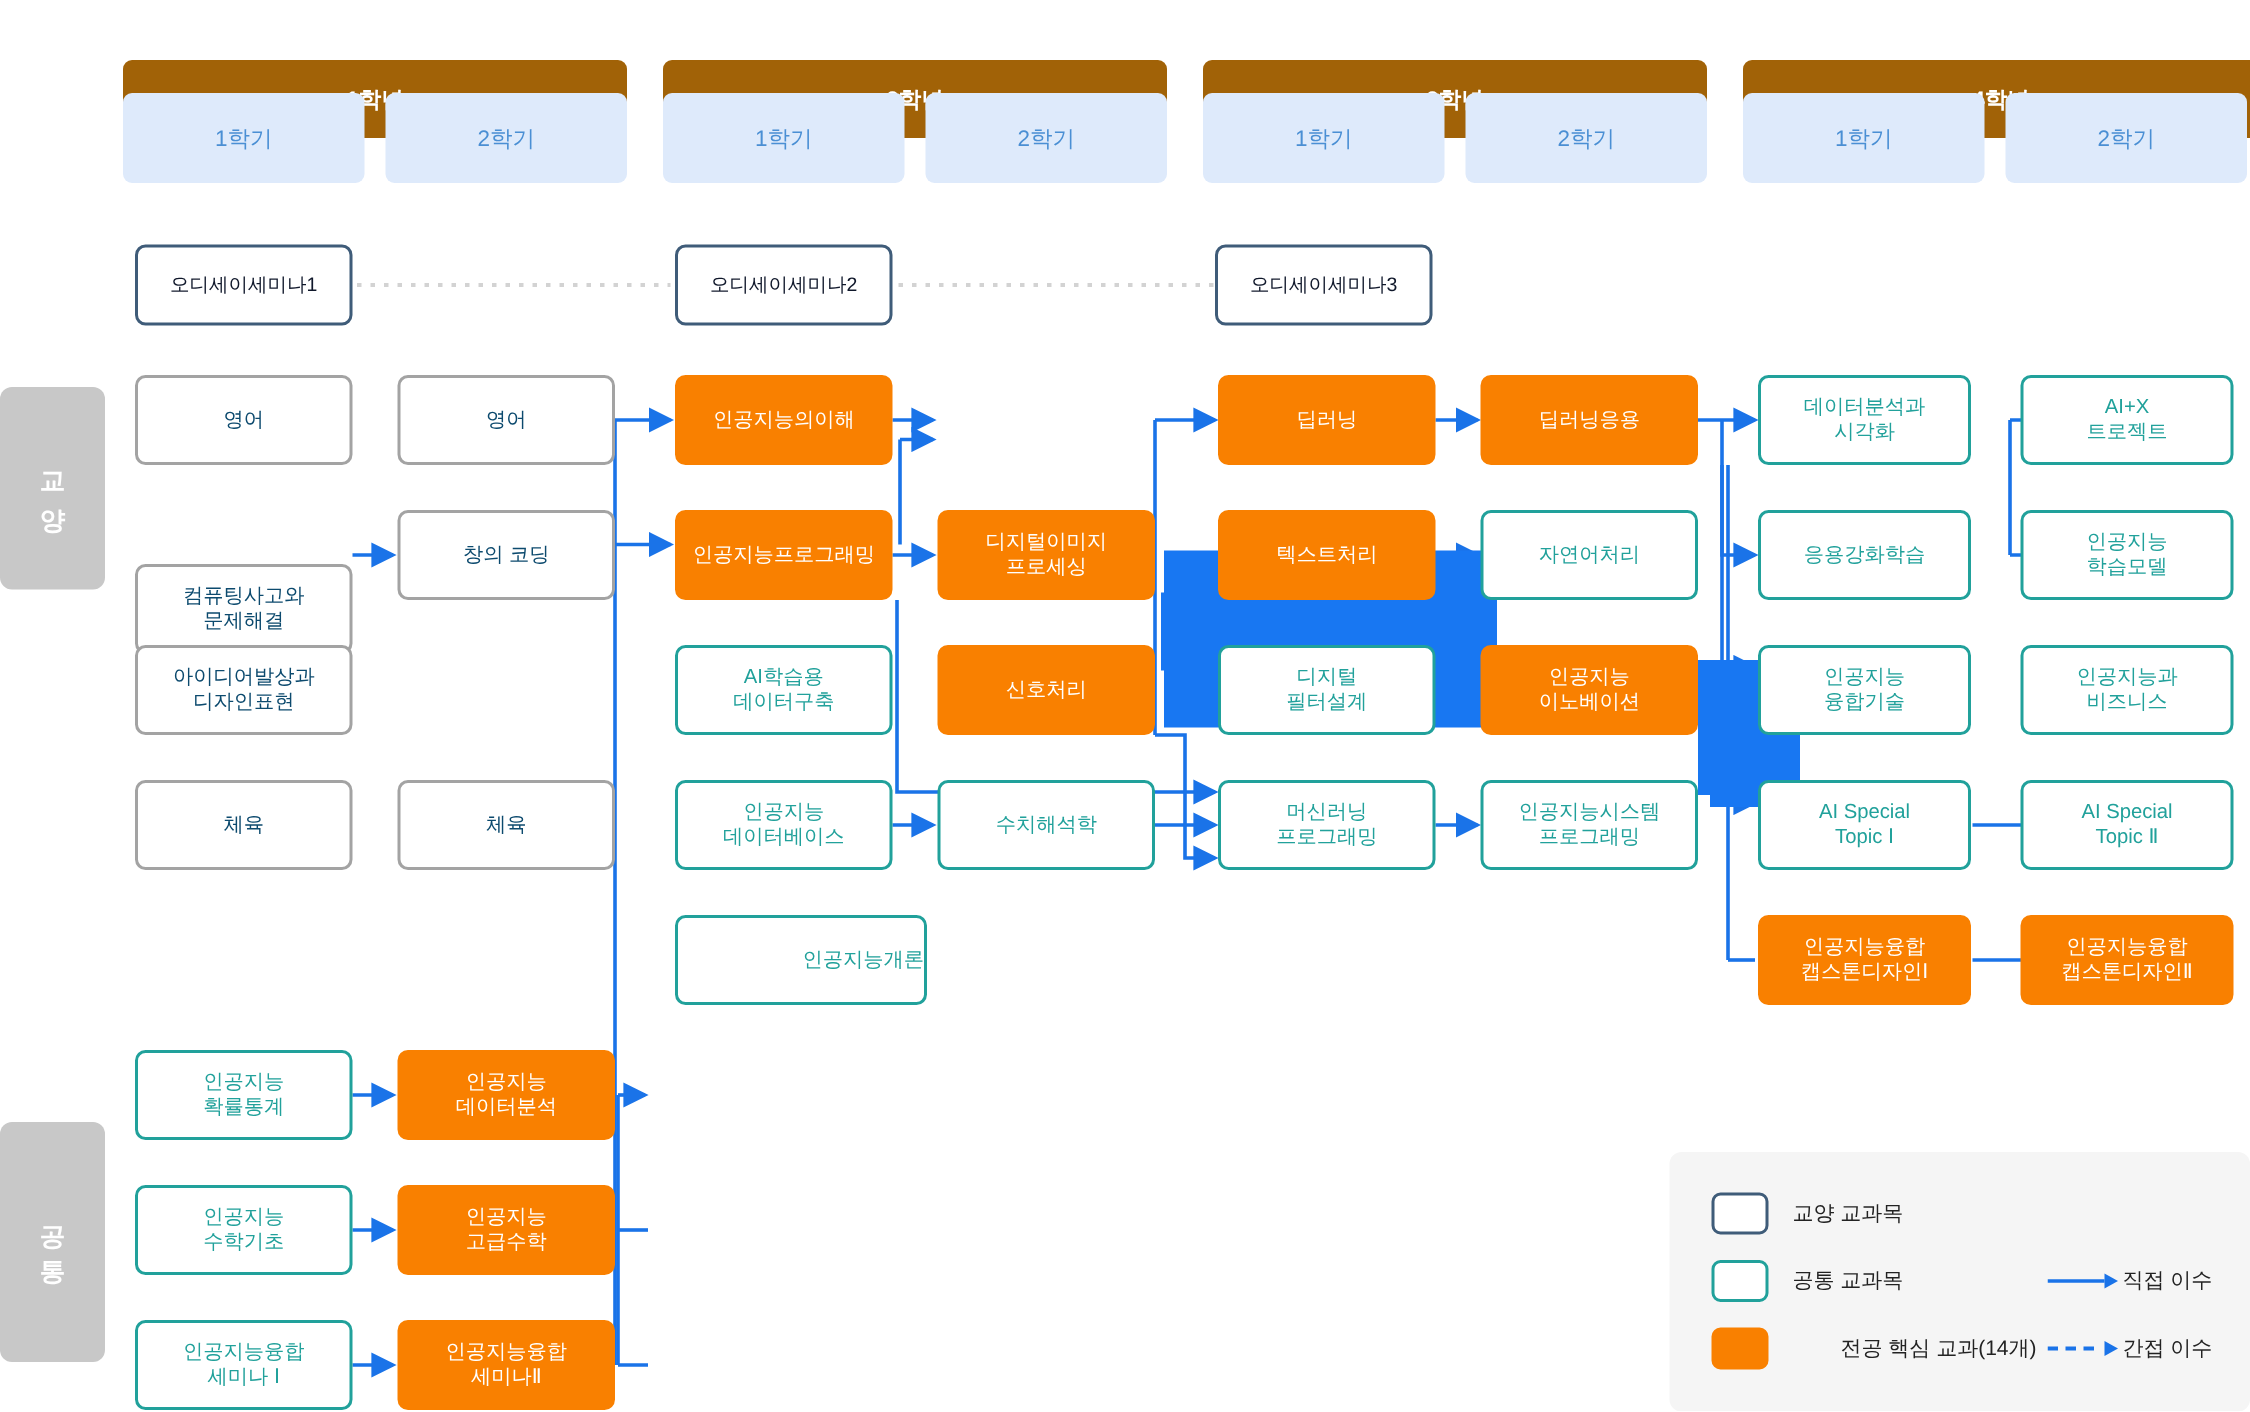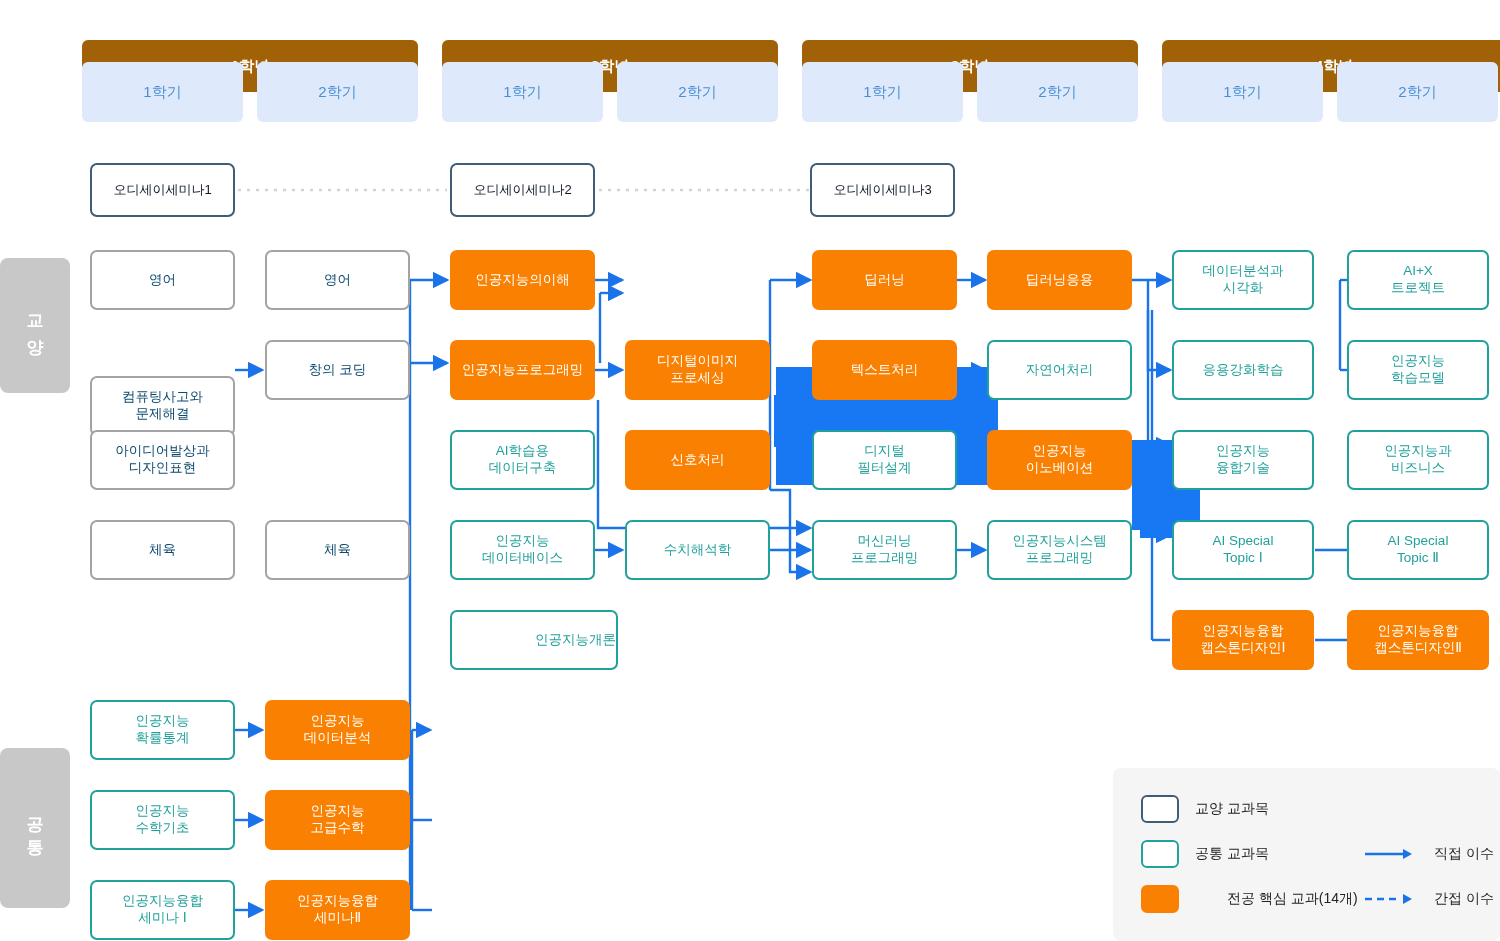--- a/index.html
+++ b/index.html
@@ -32,21 +32,21 @@
   
   #legend{position:absolute;left:1113px;top:768px;width:387px;height:173px;
           background:#F5F5F5;border-radius:8px;z-index:8;}
   .lg-row{position:absolute;display:flex;align-items:center;}
   .lg-sw{width:38px;height:28px;border-radius:6px;box-sizing:border-box;}
   .lg-sw.liberal{background:#fff;border:2px solid #3F5C79;}
   .lg-sw.common{background:#fff;border:2px solid #21A19B;}
   .lg-sw.major{background:#F98000;border:2px solid #F98000;}
   .lg-txt{margin-left:16px;font-size:14px;color:#222;white-space:nowrap;}
   .lg-arrow{width:48px;height:18px;}
-  .lg-atxt{margin-left:21px;font-size:14px;color:#222;white-space:nowrap;}
+  .lg-atxt{margin-left:2px;font-size:14px;color:#222;white-space:nowrap;}
 </style>
 </head>
 <body>
 
 <div id="stage">
 
   <svg id="wires" viewBox="0 0 1500 941">
     <defs>
       <marker id="ah" markerWidth="7" markerHeight="7" refX="6" refY="3.5" orient="auto">
         <path d="M0,0 L7,3.5 L0,7 z" fill="#1A73E8"></path>

